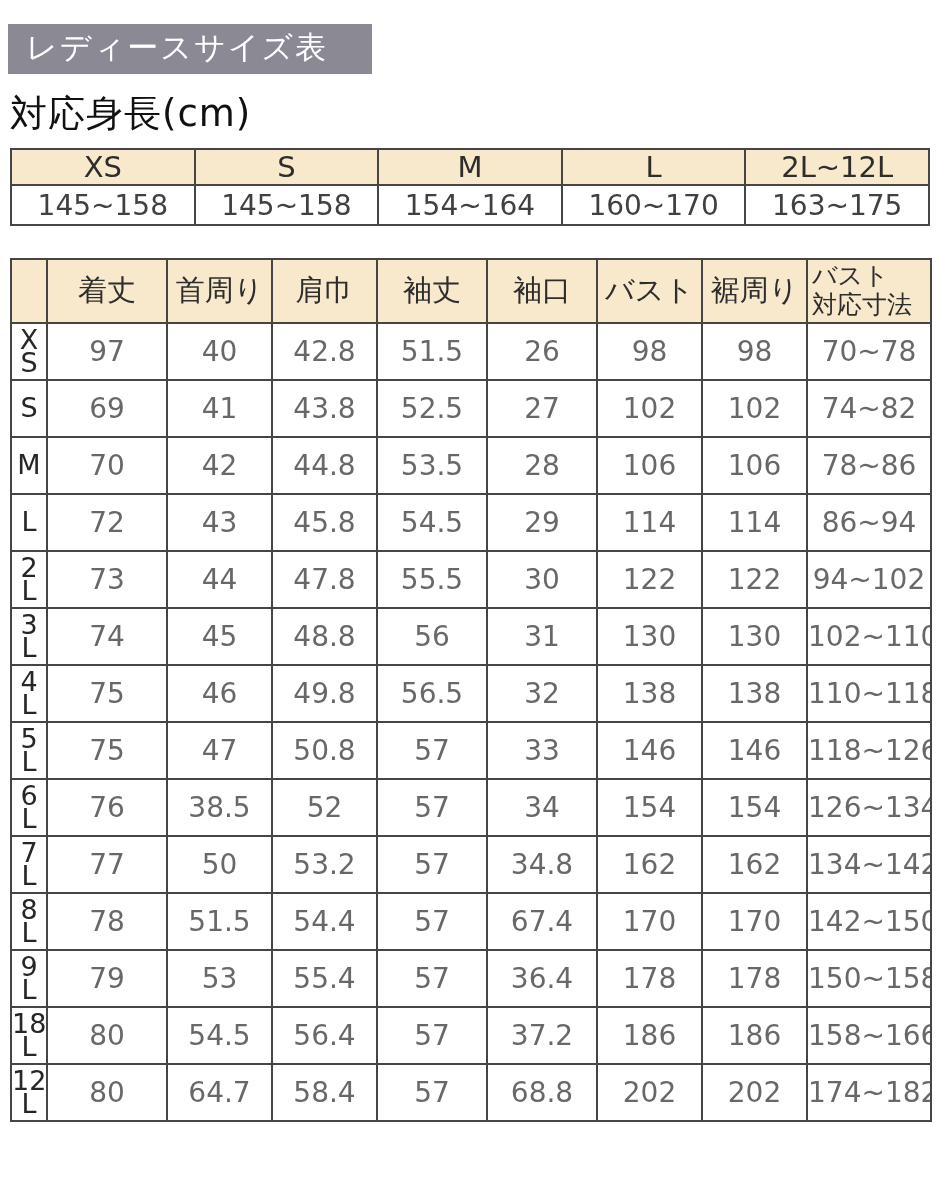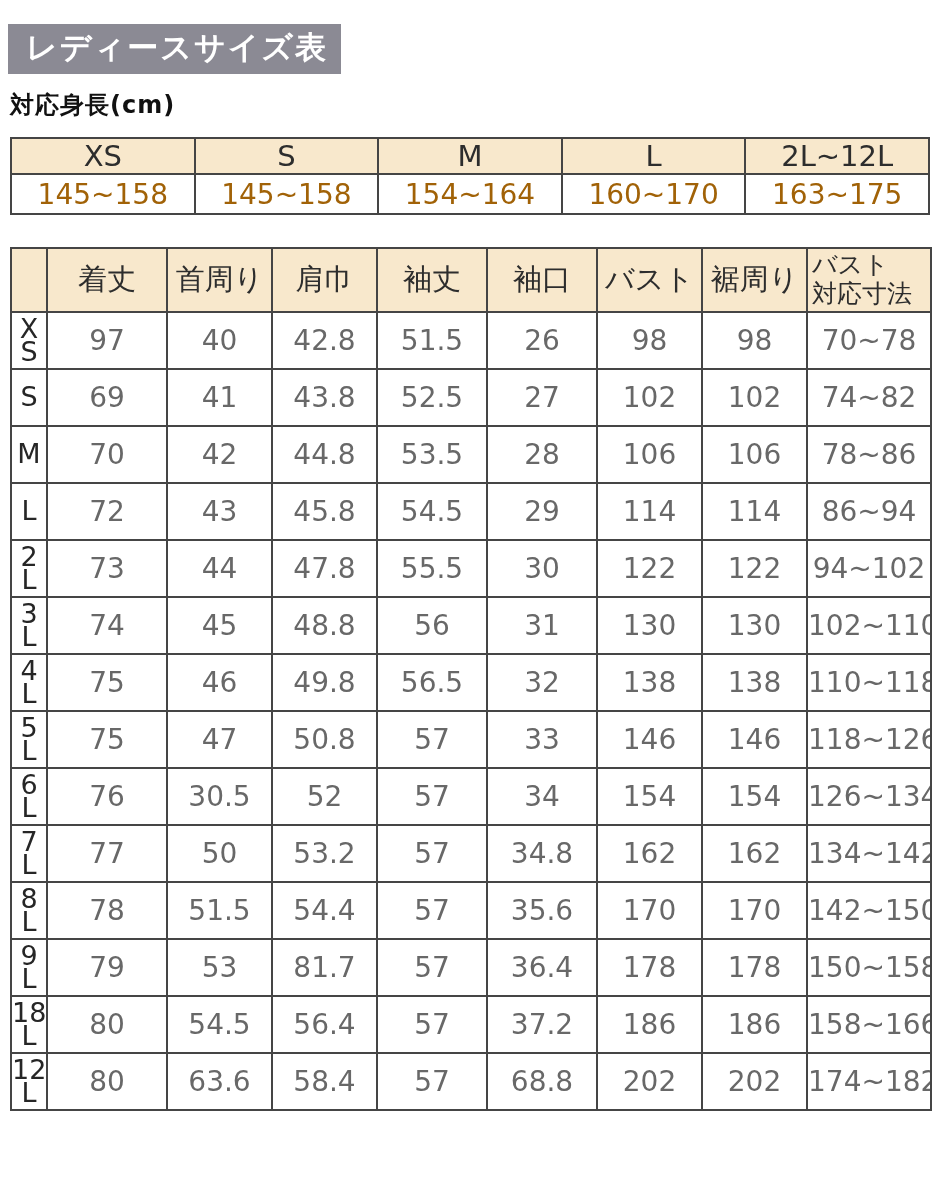--- a/index.html
+++ b/index.html
@@ -7,28 +7,28 @@
     width:940px;height:1200px;background:#ffffff;
     font-family:"DejaVu Sans","Liberation Sans",sans-serif;
     -webkit-font-smoothing:antialiased;
   }
   .title-bar{
     display:inline-block;
     margin:24px 0 0 8px;
     background:#8b8a94;
     color:#ffffff;
     font-size:31px;
-    font-weight:bold;
+    font-weight:normal;
     letter-spacing:2px;
-    padding:3px 13px 5px 18px;
+    padding:3px 44px 5px 18px;
   }
   .subtitle{
-    margin:15px 0 16px 10px;
-    font-size:24px;
-    font-weight:bold;
+    margin:15px 0 9px 10px;
+    font-size:37px;
+    font-weight:normal;
     color:#111111;
     letter-spacing:1px;
   }
   table{
     border-collapse:collapse;
     margin-left:10px;
     table-layout:fixed;
     padding-left:36px;
   }
   th,td{
@@ -43,21 +43,21 @@
   .height-table th{
     background:#f8e8cc;
     height:34px;
     font-size:29px;
     font-weight:normal;
     color:#2d2d2d;
   }
   .height-table td{
     height:38px;
     font-size:28px;
-    color:#a16207;
+    color:#404040;
     border-radius:19px;
   }
   
   .size-table{width:920px;margin-top:32px;}
   .size-table thead th{
     background:#f8e8cc;
     height:62px;
     font-size:29px;
     font-weight:normal;
     color:#2d2d2d;
@@ -231,21 +231,21 @@
         <td>57</td>
         <td>33</td>
         <td>146</td>
         <td>146</td>
         <td>118~126</td>
       </tr>
       <tr>
         <th>6
 L</th>
         <td>76</td>
-        <td>30.5</td>
+        <td>38.5</td>
         <td>52</td>
         <td>57</td>
         <td>34</td>
         <td>154</td>
         <td>154</td>
         <td>126~134</td>
       </tr>
       <tr>
         <th>7
 L</th>
@@ -258,31 +258,31 @@
         <td>162</td>
         <td>134~142</td>
       </tr>
       <tr>
         <th>8
 L</th>
         <td>78</td>
         <td>51.5</td>
         <td>54.4</td>
         <td>57</td>
-        <td>35.6</td>
+        <td>67.4</td>
         <td>170</td>
         <td>170</td>
         <td>142~150</td>
       </tr>
       <tr>
         <th>9
 L</th>
         <td>79</td>
         <td>53</td>
-        <td>81.7</td>
+        <td>55.4</td>
         <td>57</td>
         <td>36.4</td>
         <td>178</td>
         <td>178</td>
         <td>150~158</td>
       </tr>
       <tr>
         <th>18
 L</th>
         <td>80</td>
@@ -291,21 +291,21 @@
         <td>57</td>
         <td>37.2</td>
         <td>186</td>
         <td>186</td>
         <td>158~166</td>
       </tr>
       <tr>
         <th>12
 L</th>
         <td>80</td>
-        <td>63.6</td>
+        <td>64.7</td>
         <td>58.4</td>
         <td>57</td>
         <td>68.8</td>
         <td>202</td>
         <td>202</td>
         <td>174~182</td>
       </tr>
     </tbody>
 </table>
 

